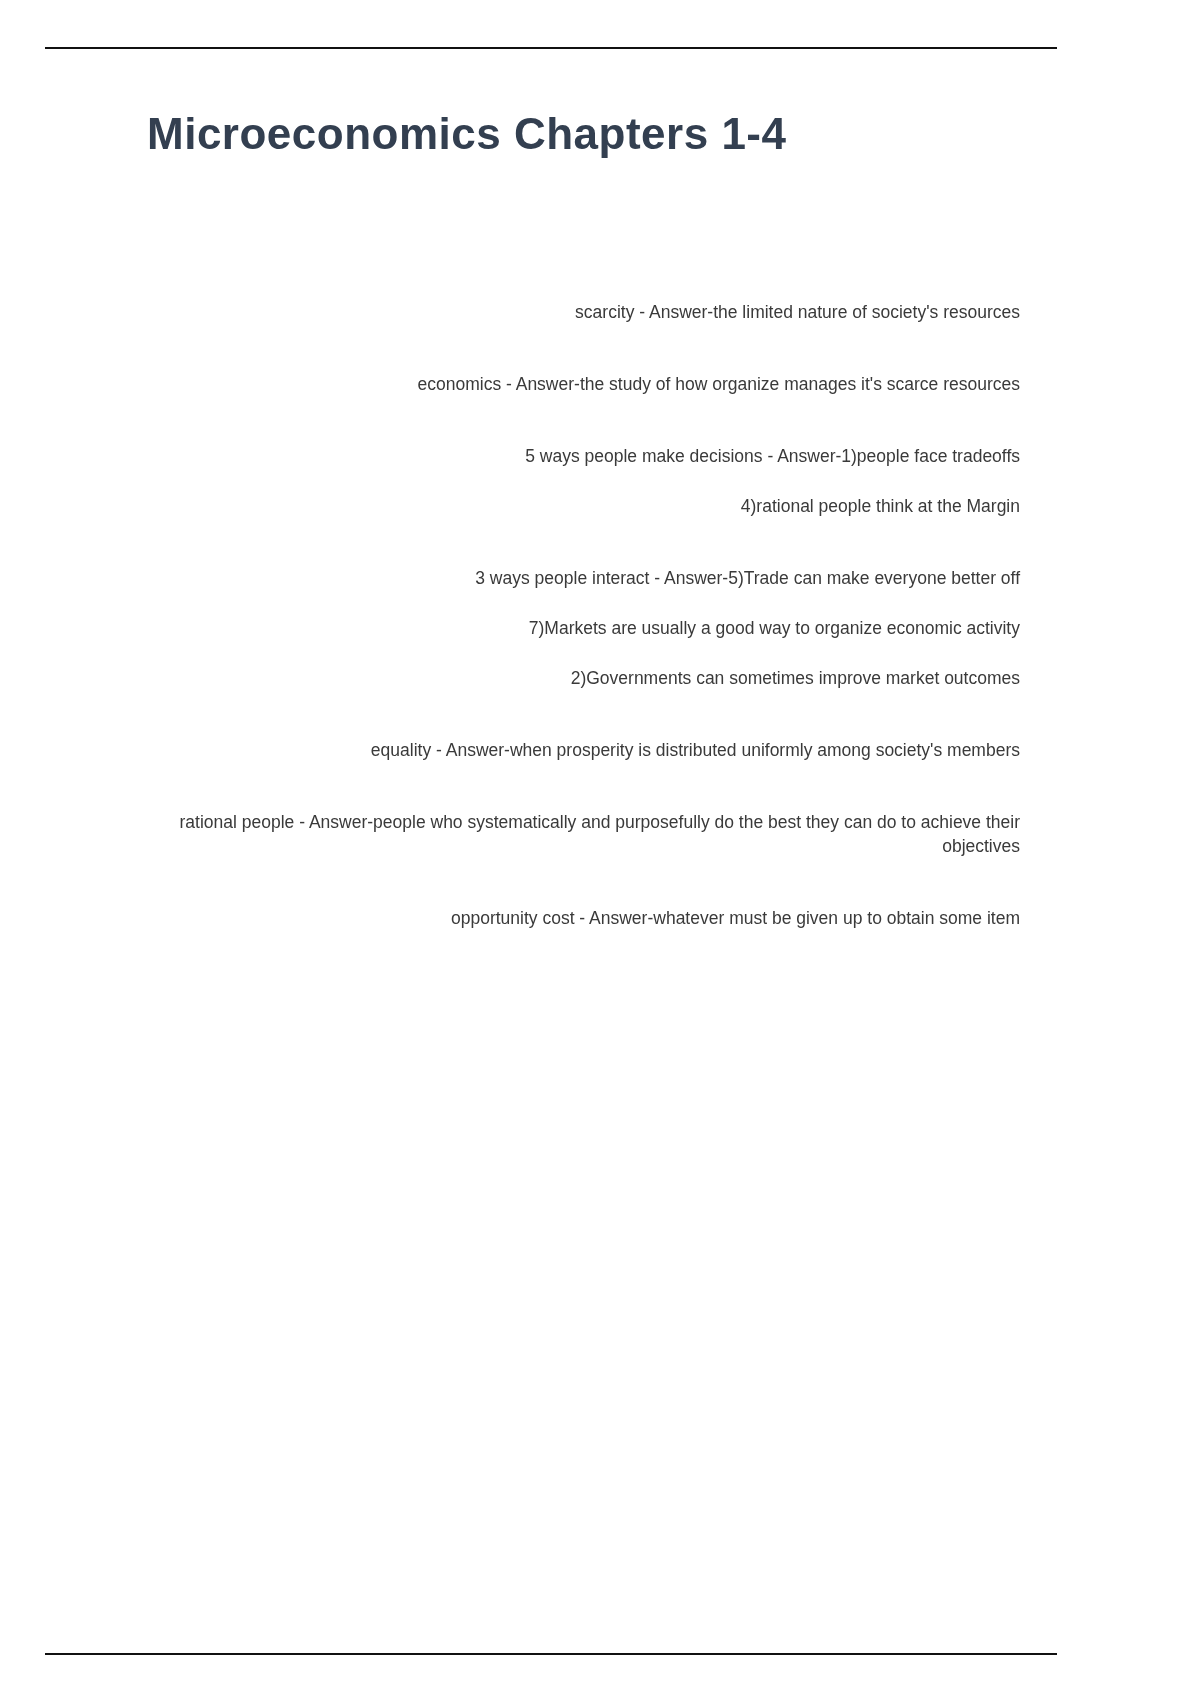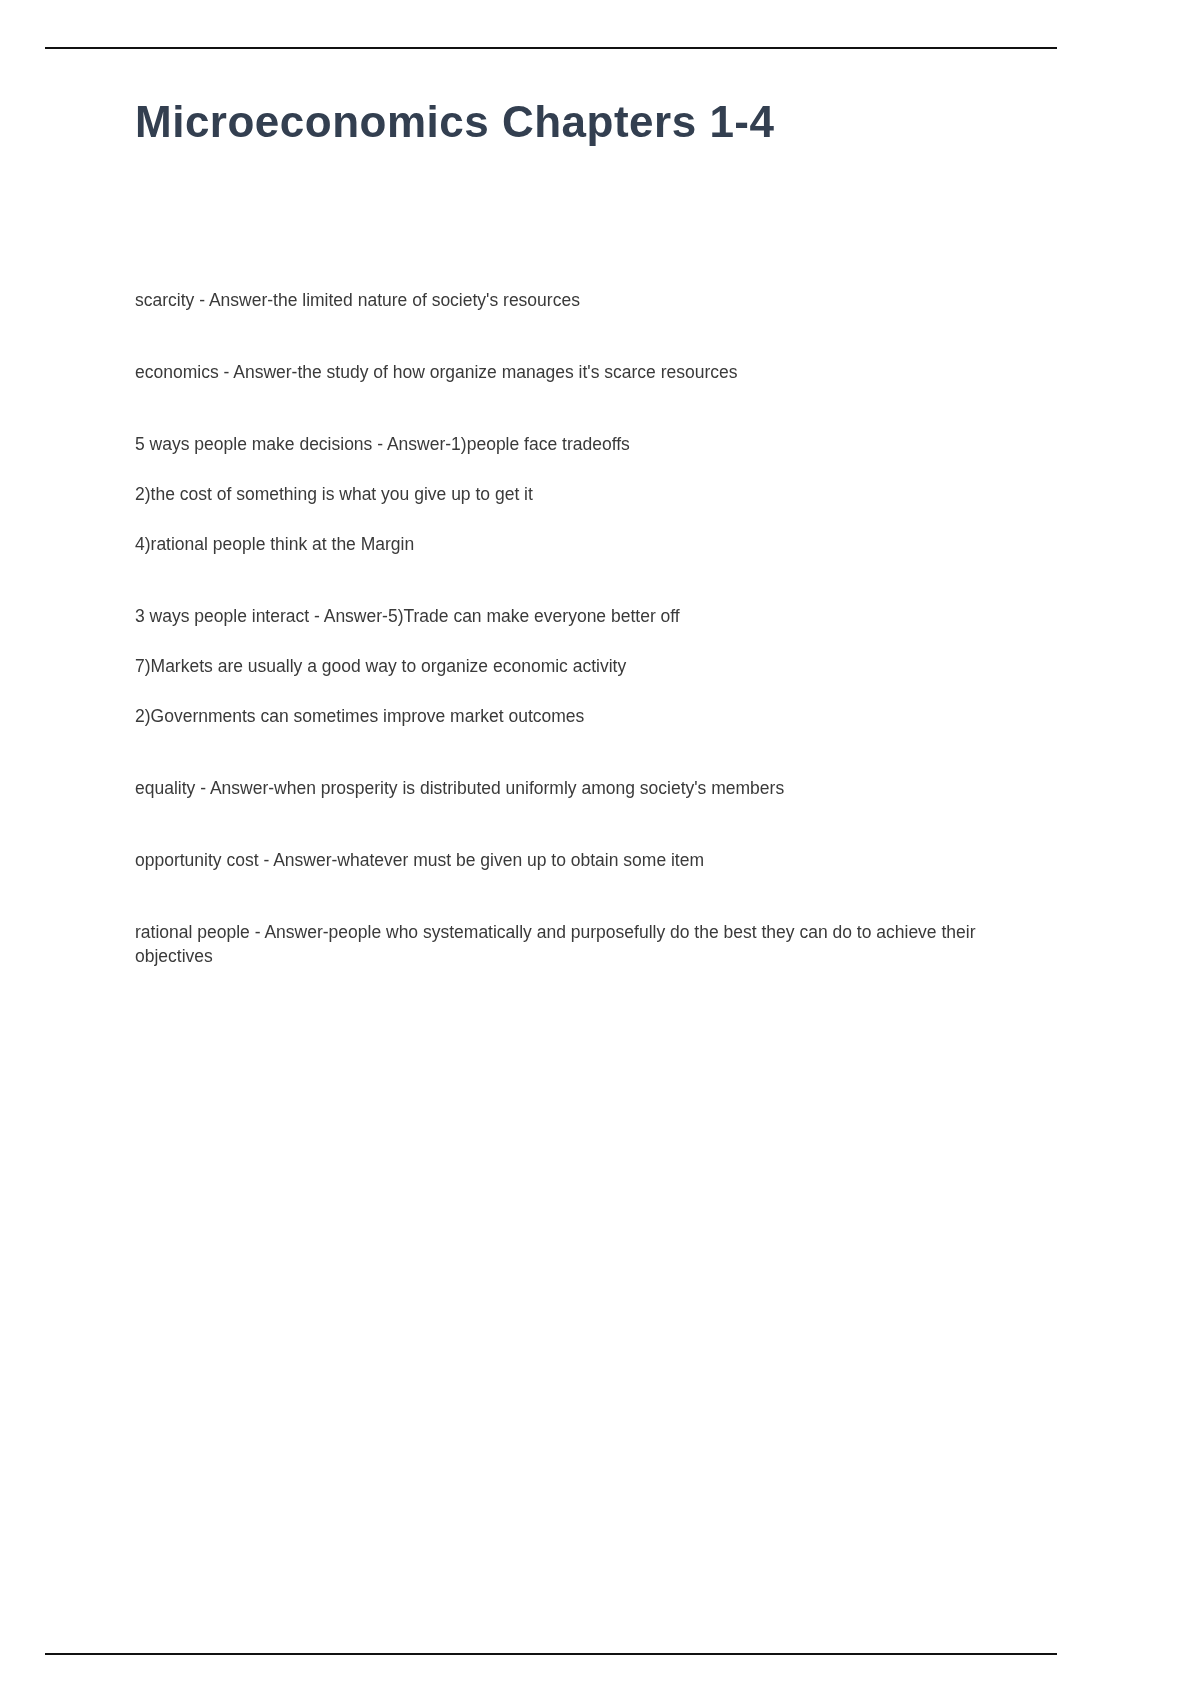--- a/index.html
+++ b/index.html
@@ -25,39 +25,40 @@
   }
   .rule-top { top: 47px; }
   .rule-bottom { top: 1653px; }
   .content {
     position: absolute;
     top: 0;
     left: 135px;
     width: 885px;
   }
   .doc-title {
-    margin: 0;
+    margin: 12px;
     padding-top: 96px;
     font-size: 44px;
     line-height: 52px;
     font-weight: bold;
     letter-spacing: 0.5px;
     color: #333f50;
   }
   .entries {
     margin-top: 140px;
   }
   .entry {
     margin: 0 0 48px 0;
   }
   .line {
     margin: 0 0 26px 0;
     font-size: 17.5px;
     line-height: 24px;
     color: #3a3a3a;
+    text-align: right;
   }
   .entry .line:last-child {
     margin-bottom: 0;
   }
 </style>
 </head>
 <body>
 
 <div class="page">
 
@@ -71,41 +72,40 @@
       <div class="entry">
         <p class="line">scarcity - Answer-the limited nature of society's resources</p>
       </div>
 
       <div class="entry">
         <p class="line">economics - Answer-the study of how organize manages it's scarce resources</p>
       </div>
 
       <div class="entry">
         <p class="line">5 ways people make decisions - Answer-1)people face tradeoffs</p>
-        <p class="line">2)the cost of something is what you give up to get it</p>
         <p class="line">4)rational people think at the Margin</p>
       </div>
 
       <div class="entry">
         <p class="line">3 ways people interact - Answer-5)Trade can make everyone better off</p>
         <p class="line">7)Markets are usually a good way to organize economic activity</p>
         <p class="line">2)Governments can sometimes improve market outcomes</p>
       </div>
 
 
       <div class="entry">
         <p class="line">equality - Answer-when prosperity is distributed uniformly among society's members</p>
       </div>
 
       <div class="entry">
-        <p class="line">opportunity cost - Answer-whatever must be given up to obtain some item</p>
+        <p class="line">rational people - Answer-people who systematically and purposefully do the best they can do to achieve their objectives</p>
       </div>
 
       <div class="entry">
-        <p class="line">rational people - Answer-people who systematically and purposefully do the best they can do to achieve their objectives</p>
+        <p class="line">opportunity cost - Answer-whatever must be given up to obtain some item</p>
       </div>
 
     </div>
   </div>
 
   <div class="rule rule-bottom"></div>
 
 </div>
 
 </body></html>

